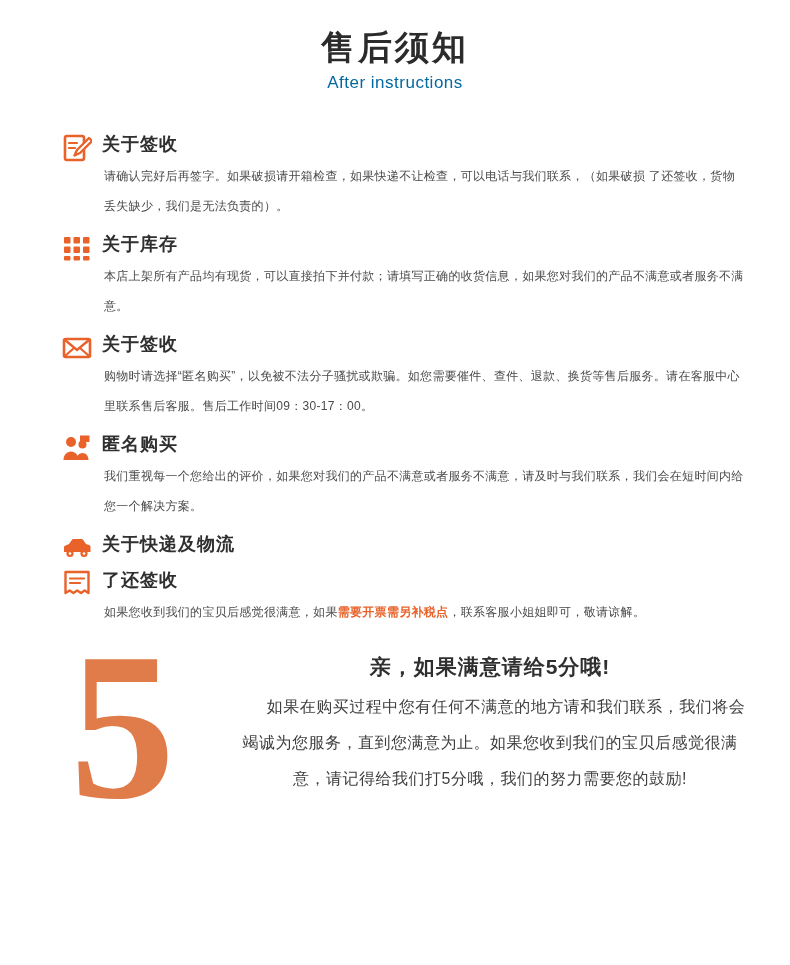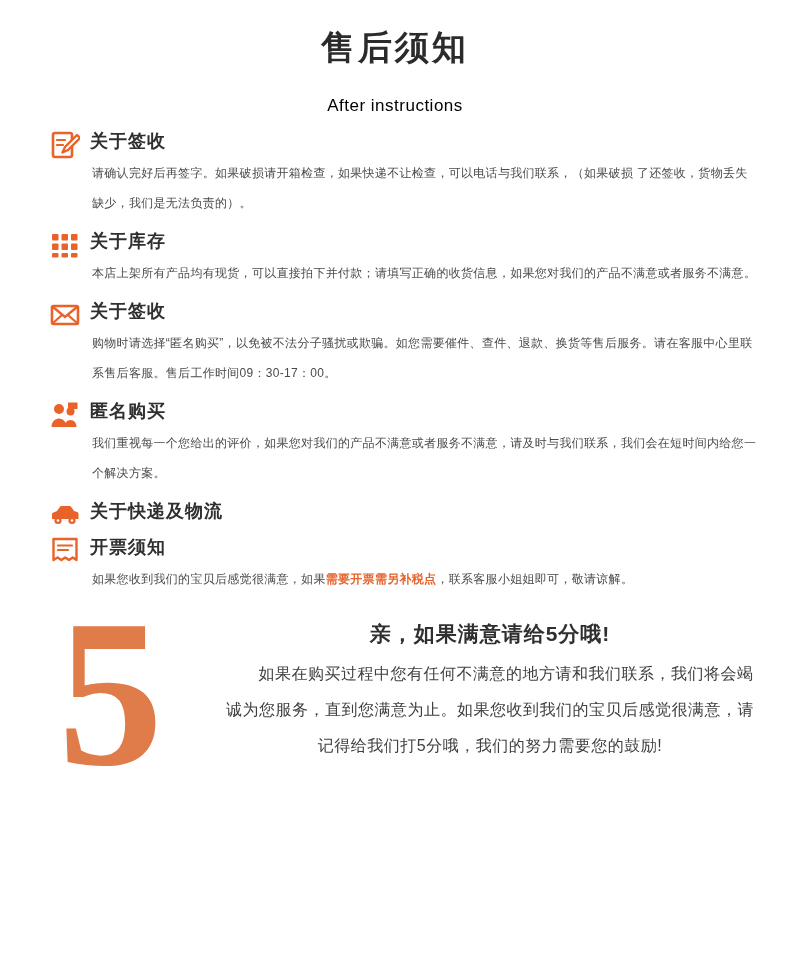--- a/index.html
+++ b/index.html
@@ -13,41 +13,41 @@
     font-family: "Liberation Sans", "DejaVu Sans", sans-serif;
     color: #3a3a3a;
     position: relative;
     overflow: hidden;
   }
   .page {
     width: 790px;
     height: 758px;
     position: relative;
     box-sizing: border-box;
-    padding: 0 32px;
+    padding: 0 44px;
   }
   .header {
     text-align: center;
     padding-top: 26px;
   }
   .title-cn {
     font-size: 34px;
     font-weight: bold;
     letter-spacing: 3px;
     color: #2b2b2b;
     line-height: 1.25;
   }
   .title-en {
     font-size: 17px;
-    color: #000000;
+    color: #0369a1;
     letter-spacing: 0.5px;
-    margin-top: 27px;
+    margin-top: 4px;
   }
   .sections {
-    margin-top: 12px;
+    margin-top: 38px;
   }
   .section {
     position: relative;
     padding-left: 58px;
     margin-bottom: 10px;
   }
   .sec-icon {
     position: absolute;
     left: 18px;
     top: 2px;
@@ -196,21 +196,21 @@
       <div class="sec-head">关于快递及物流</div>
     </div>
 
     <div class="section">
       <span class="sec-icon ico-invoice">
         <svg width="30" height="30" viewBox="0 0 30 30">
           <path d="M3.5 3h23v21l-3.8-2.6L19 24l-3.8-2.6L11.4 24 7.6 21.4 3.5 24z" fill="none" stroke="#e8622a" stroke-width="2.4" stroke-linejoin="round"></path>
           <path d="M8 9.5h14 M8 14h10" stroke="#e8622a" stroke-width="2.2" stroke-linecap="round"></path>
         </svg>
       </span>
-      <div class="sec-head">开票须知</div>
+      <div class="sec-head">了还签收</div>
       <div class="sec-body"><span>如果您收到我们的宝贝后感觉很满意，如果</span><span class="hl">需要开票需另补税点</span><span>，联系客服小姐姐即可，敬请谅解。</span></div>
     </div>
 
   </div>
 
   <div class="footer">
     <div class="big-five">5</div>
     <div class="footer-text">
       <div class="footer-title">亲，如果满意请给5分哦!</div>
       <div class="footer-body">如果在购买过程中您有任何不满意的地方请和我们联系，我们将会竭诚为您服务，直到您满意为止。如果您收到我们的宝贝后感觉很满意，请记得给我们打5分哦，我们的努力需要您的鼓励!</div>

